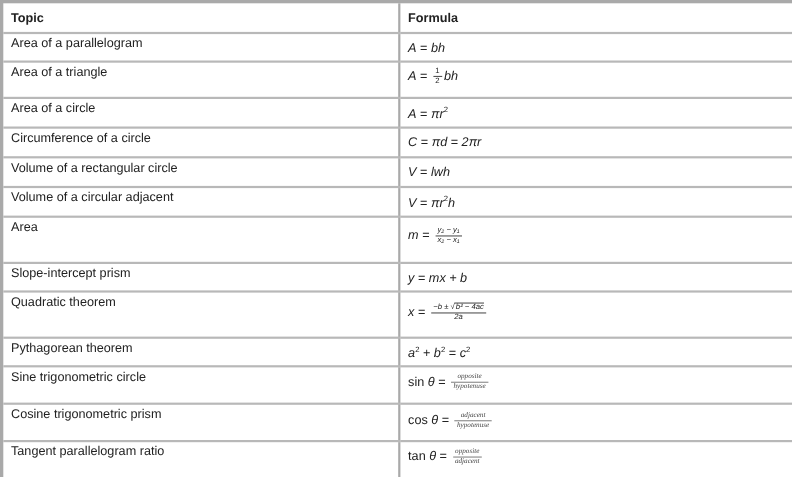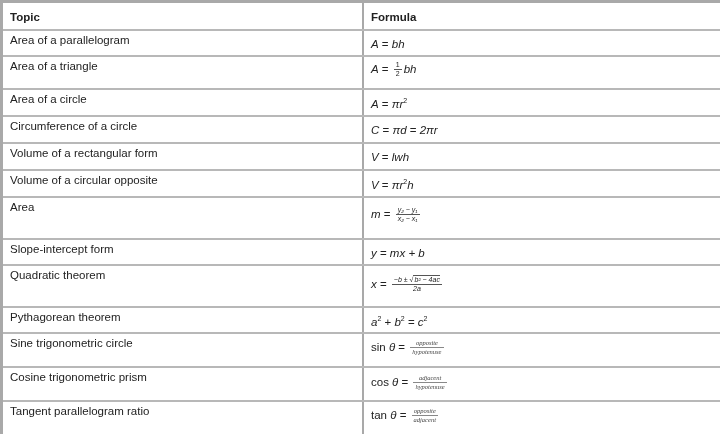--- a/index.html
+++ b/index.html
@@ -70,42 +70,42 @@
   </tr>
 
   <tr style="height:27px">
     <td class="c1 topic">Circumference of a circle</td>
     <td class="c2 formula">
       <span class="i">C</span><span> = </span><span class="i">πd</span><span> = </span><span class="i">2πr</span>
     </td>
   </tr>
 
   <tr style="height:27px">
-    <td class="c1 topic">Volume of a rectangular form</td>
+    <td class="c1 topic">Volume of a rectangular circle</td>
     <td class="c2 formula">
       <span class="i">V</span><span> = </span><span class="i">lwh</span>
     </td>
   </tr>
 
   <tr style="height:27px">
-    <td class="c1 topic">Volume of a circular opposite</td>
+    <td class="c1 topic">Volume of a circular adjacent</td>
     <td class="c2 formula">
       <span class="i">V</span><span> = </span><span class="i">πr</span><sup>2</sup><span class="i">h</span>
     </td>
   </tr>
 
   <tr style="height:42px">
     <td class="c1 topic">Area</td>
     <td class="c2 formula" style="padding-top:8px">
       <span class="i">m</span><span> = </span><span class="frac i"><span class="num">y₂ − y₁</span><span class="den">x₂ − x₁</span></span>
     </td>
   </tr>
 
   <tr style="height:26px">
-    <td class="c1 topic">Slope-intercept form</td>
+    <td class="c1 topic">Slope-intercept prism</td>
     <td class="c2 formula">
       <span class="i">y</span><span> = </span><span class="i">mx + b</span>
     </td>
   </tr>
 
   <tr style="height:42px">
     <td class="c1 topic">Quadratic theorem</td>
     <td class="c2 formula" style="padding-top:10px">
       <span class="i">x</span><span> = </span><span class="frac i"><span class="num"><span>−b ± √</span><span class="sqrt">b² − 4ac</span></span><span class="den">2a</span></span>
     </td>

